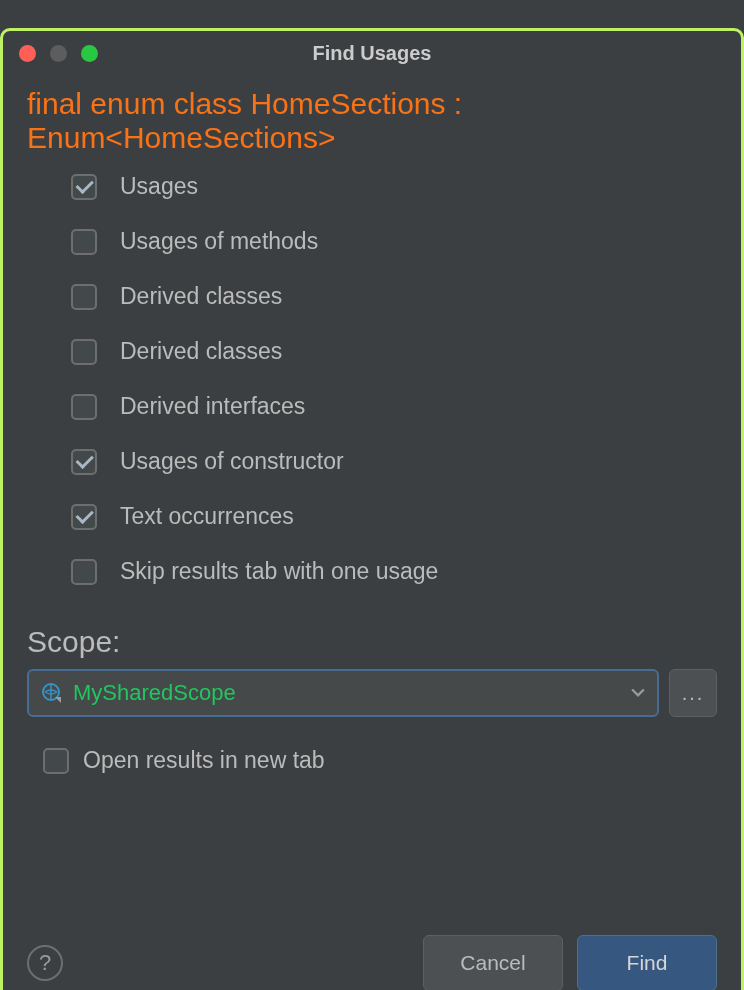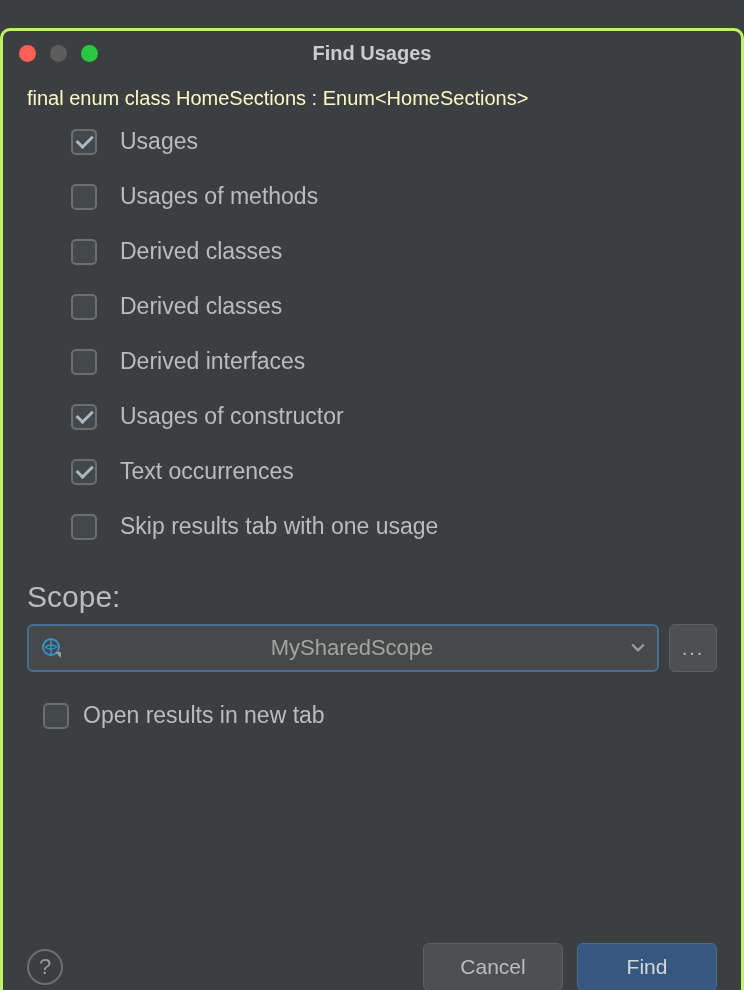--- a/index.html
+++ b/index.html
@@ -53,22 +53,22 @@
       font-size: 20px;
       font-weight: 600;
     }
     .content {
       flex: 1;
       padding: 12px 24px 0 24px;
       display: flex;
       flex-direction: column;
     }
     .signature {
-      color: #fef9c3;
-      font-size: 20px;
+      color: #f97316;
+      font-size: 30px;
       margin-bottom: 18px;
     }
     .find-label {
       color: #bbbbbb;
       font-size: 23px;
       margin-bottom: 18px;
     }
     .checkbox-list {
       display: flex;
       flex-direction: column;
@@ -129,24 +129,23 @@
       cursor: pointer;
       position: relative;
     }
     .scope-icon {
       width: 22px;
       height: 22px;
       margin-right: 10px;
       flex-shrink: 0;
     }
     .scope-value {
-      color: #a3a3a3;
+      color: #22c55e;
       font-size: 22px;
       flex: 1;
-      text-align: center;
     }
     .scope-chevron {
       color: #9a9a9a;
     }
     .more-button {
       width: 48px;
       height: 48px;
       background: #4c5052;
       border: 1px solid #5e6060;
       border-radius: 6px;
@@ -181,21 +180,21 @@
       font-size: 22px;
       display: flex;
       align-items: center;
       justify-content: center;
       cursor: pointer;
     }
     .footer-spacer {
       flex: 1;
     }
     .btn {
-      height: 48px;
+      height: 56px;
       padding: 12px 30px;
       border-radius: 6px;
       font-size: 21px;
       cursor: pointer;
       display: flex;
       align-items: center;
       justify-content: center;
       min-width: 140px;
     }
     .btn-cancel {

